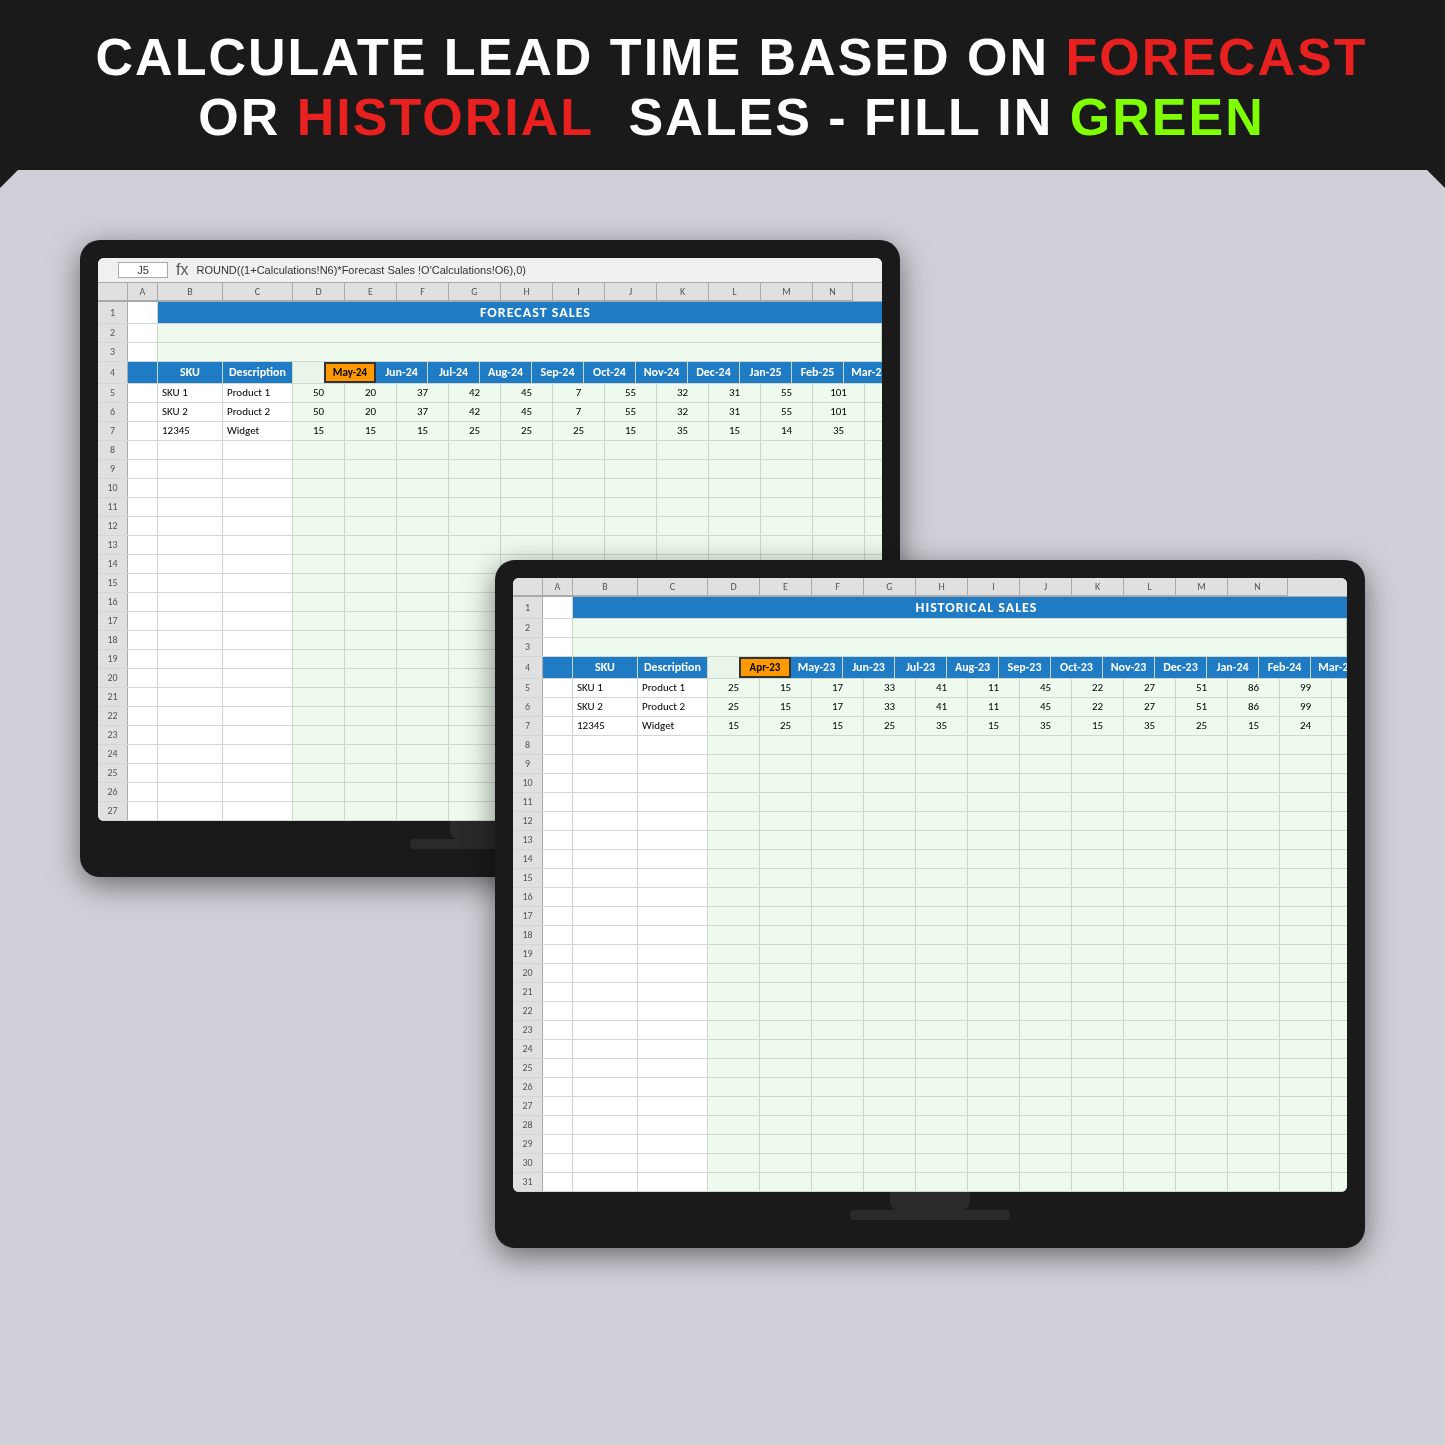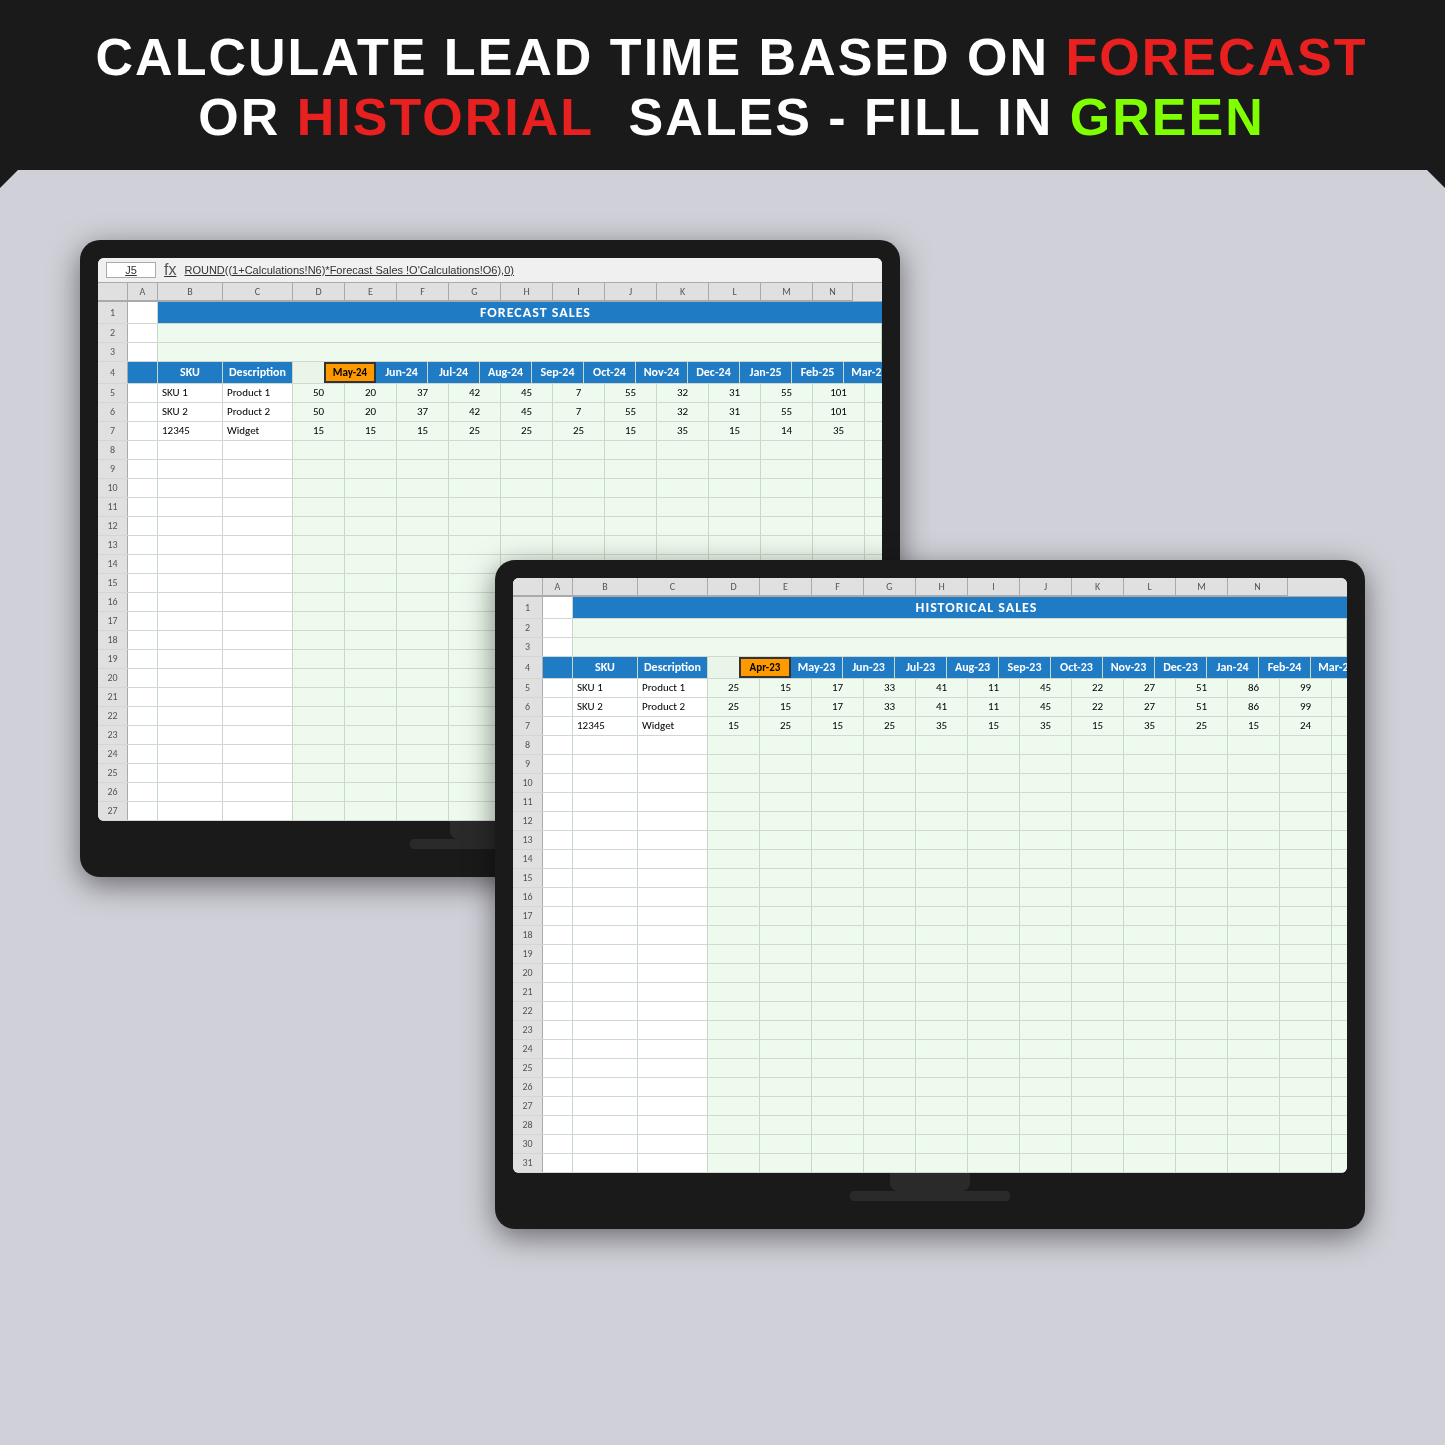--- a/index.html
+++ b/index.html
@@ -109,27 +109,26 @@
     .excel-container {
       width: 100%;
       font-size: 11.5px;
       font-family: Calibri, Arial, sans-serif;
     }
 
     
     .formula-bar {
       background: #f0f0f0;
       border-bottom: 1px solid #aaa;
-      padding: 3px 8px;
+      padding: 3px 20px;
       font-size: 11px;
       color: #333;
       display: flex;
       align-items: center;
       gap: 8px;
-      text-decoration: underline;
     }
     .formula-bar-namebox {
       width: 50px;
       border: 1px solid #aaa;
       background: white;
       padding: 1px 4px;
       font-size: 11px;
       text-align: center;
     }
     .formula-bar-text {
@@ -1248,20 +1247,39 @@
       <div class="cell w-month"></div>
       <div class="cell w-month"></div>
       <div class="cell w-month"></div>
       <div class="cell w-month"></div>
       <div class="cell w-month"></div>
       <div class="cell w-month"></div>
       <div class="cell w-month"></div>
       <div class="cell" style="width:60px;min-width:60px;"></div>
     </div>
               <div class="sheet-row">
+      <div class="cell w-row">29</div>
+      <div class="cell white-bg w-a"></div>
+      <div class="cell white-bg w-b"></div>
+      <div class="cell white-bg w-c"></div>
+      <div class="cell w-month"></div>
+      <div class="cell w-month"></div>
+      <div class="cell w-month"></div>
+      <div class="cell w-month"></div>
+      <div class="cell w-month"></div>
+      <div class="cell w-month"></div>
+      <div class="cell w-month"></div>
+      <div class="cell w-month"></div>
+      <div class="cell w-month"></div>
+      <div class="cell w-month"></div>
+      <div class="cell w-month"></div>
+      <div class="cell w-month"></div>
+      <div class="cell" style="width:60px;min-width:60px;"></div>
+    </div>
+              <div class="sheet-row">
       <div class="cell w-row">30</div>
       <div class="cell white-bg w-a"></div>
       <div class="cell white-bg w-b"></div>
       <div class="cell white-bg w-c"></div>
       <div class="cell w-month"></div>
       <div class="cell w-month"></div>
       <div class="cell w-month"></div>
       <div class="cell w-month"></div>
       <div class="cell w-month"></div>
       <div class="cell w-month"></div>

